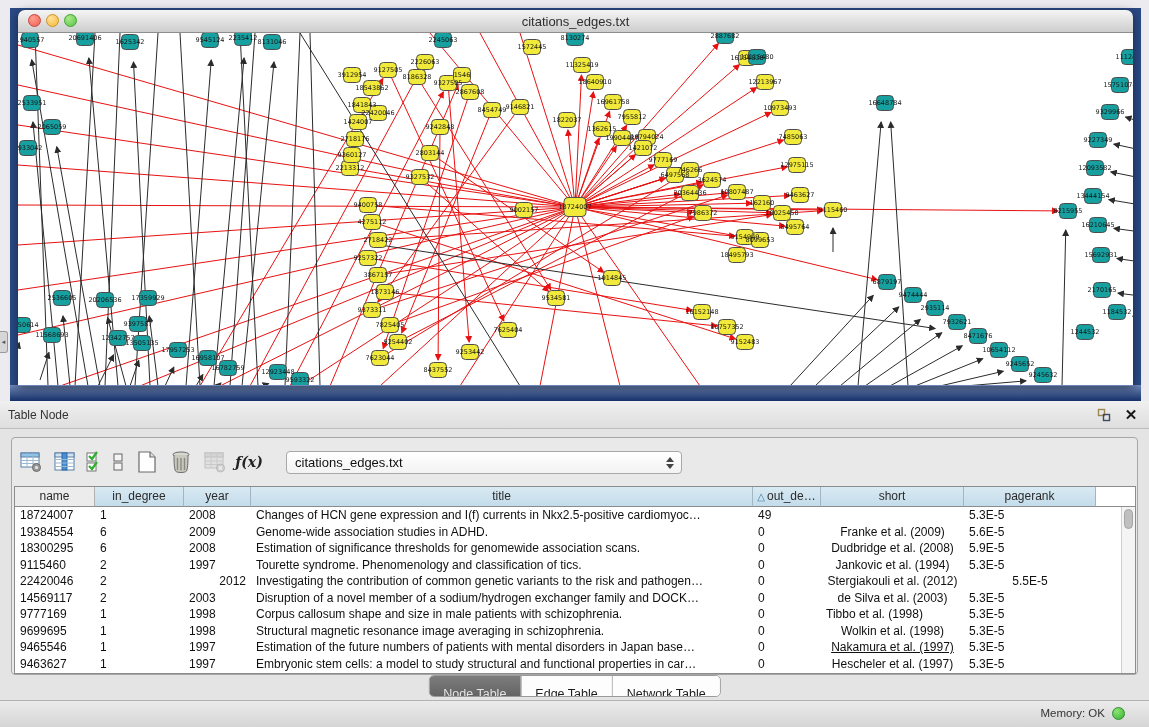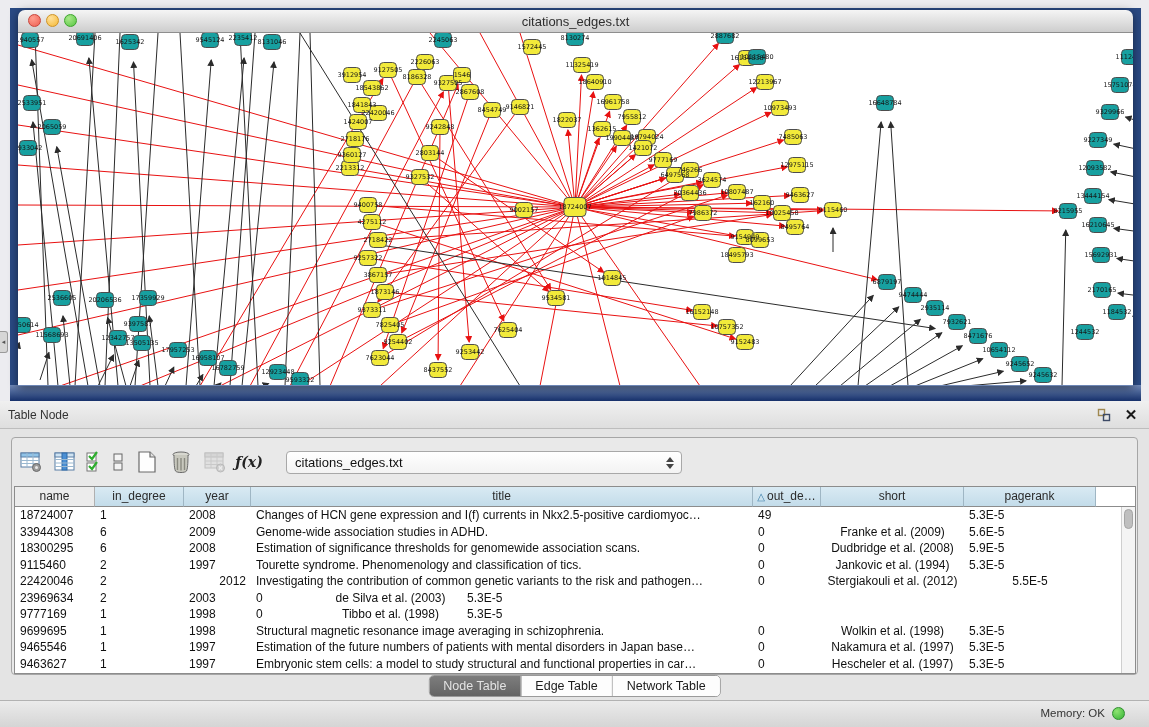--- a/index.html
+++ b/index.html
@@ -69,21 +69,21 @@
   .tr { display:flex; height:16.5px; }
   .td { flex:none; font-size:12px; color:#101010; line-height:16.5px; padding:0 5px;
     white-space:nowrap; overflow:hidden; }
   #vscroll { position:absolute; right:0; top:20px; bottom:0; width:14px; background:#f4f4f4;
     border-left:1px solid #cfcfcf; }
   #vthumb { position:absolute; left:2px; top:2px; width:9px; height:20px; background:#bfbfbf;
     border:1px solid #a5a5a5; border-radius:5px; }
 
   #tabs { position:absolute; left:50%; transform:translateX(-50%); top:246px; height:22px;
     display:flex; border:1px solid #9a9a9a; border-radius:5px; overflow:hidden; background:#fff; }
-  .tab { padding:0 14px; font-size:12.5px; line-height:20px; color:#1c1c1c; background:#fdfdfd;
+  .tab { padding:8px 14px; font-size:12.5px; line-height:20px; color:#1c1c1c; background:#fdfdfd;
     border-left:1px solid #b5b5b5; white-space:nowrap; }
   .tab:first-child { border-left:none; }
   .tab.selected { background:linear-gradient(#7d7d7d,#646464); color:#e3e3e3; }
 
   #status-bar { position:absolute; left:0; top:700px; width:1149px; height:27px;
     background:linear-gradient(#ebebeb,#d5d5d5); border-top:1px solid #b2b2b2; }
   #memory { position:absolute; right:44px; top:6px; font-size:11.5px; color:#333; }
   #memory-dot { position:absolute; right:24px; top:6px; width:13px; height:13px; border-radius:50%;
     background:radial-gradient(circle at 35% 30%, #8fe473, #35b335); border:1px solid #2e8f2e; }
 
@@ -580,21 +580,21 @@
           <div class="tr">
             <div class="td" style="width: 80px; text-align: left;">18724007</div>
             <div class="td" style="width: 89px; text-align: left;">1</div>
             <div class="td" style="width: 67px; text-align: left;">2008</div>
             <div class="td" style="width: 502px; text-align: left;">Changes of HCN gene expression and I(f) currents in Nkx2.5-positive cardiomyoc…</div>
             <div class="td" style="width: 68px; text-align: left;">49</div>
             <div class="td" style="width: 143px; text-align: center; margin-top: 20px;">Yano et al. (2008)</div>
             <div class="td" style="width: 132px; text-align: left;">5.3E-5</div>
           </div>
           <div class="tr">
-            <div class="td" style="width: 80px; text-align: left;">33944308</div>
+            <div class="td" style="width: 80px; text-align: left;">19384554</div>
             <div class="td" style="width: 89px; text-align: left;">6</div>
             <div class="td" style="width: 67px; text-align: left;">2009</div>
             <div class="td" style="width: 502px; text-align: left;">Genome-wide association studies in ADHD.</div>
             <div class="td" style="width: 68px; text-align: left;">0</div>
             <div class="td" style="width: 143px; text-align: center;">Franke et al. (2009)</div>
             <div class="td" style="width: 132px; text-align: left;">5.6E-5</div>
           </div>
           <div class="tr">
             <div class="td" style="width: 80px; text-align: left;">18300295</div>
             <div class="td" style="width: 89px; text-align: left;">6</div>
@@ -616,51 +616,53 @@
           <div class="tr">
             <div class="td" style="width: 80px; text-align: left;">22420046</div>
             <div class="td" style="width: 89px; text-align: left;">2</div>
             <div class="td" style="width: 67px; text-align: right;">2012</div>
             <div class="td" style="width: 502px; text-align: left;">Investigating the contribution of common genetic variants to the risk and pathogen…</div>
             <div class="td" style="width: 68px; text-align: left;">0</div>
             <div class="td" style="width: 143px; text-align: center;">Stergiakouli et al. (2012)</div>
             <div class="td" style="width: 132px; text-align: center;">5.5E-5</div>
           </div>
           <div class="tr">
-            <div class="td" style="width: 80px; text-align: left;">23969634</div>
+            <div class="td" style="width: 80px; text-align: left;">14569117</div>
             <div class="td" style="width: 89px; text-align: left;">2</div>
             <div class="td" style="width: 67px; text-align: left;">2003</div>
+            <div class="td" style="width: 502px; text-align: left;">Disruption of a novel member of a sodium/hydrogen exchanger family and DOCK…</div>
             <div class="td" style="width: 68px; text-align: left;">0</div>
             <div class="td" style="width: 143px; text-align: center;">de Silva et al. (2003)</div>
             <div class="td" style="width: 132px; text-align: left;">5.3E-5</div>
           </div>
           <div class="tr">
             <div class="td" style="width: 80px; text-align: left;">9777169</div>
             <div class="td" style="width: 89px; text-align: left;">1</div>
             <div class="td" style="width: 67px; text-align: left;">1998</div>
-            <div class="td" style="width: 68px; text-align: left;">0</div>
-            <div class="td" style="width: 143px; text-align: center;">Tibbo et al. (1998)</div>
+            <div class="td" style="width: 502px; text-align: left;">Corpus callosum shape and size in male patients with schizophrenia.</div>
+            <div class="td" style="width: 68px; text-align: left;">0</div>
+            <div class="td" style="width: 143px; text-align: left;">Tibbo et al. (1998)</div>
             <div class="td" style="width: 132px; text-align: left;">5.3E-5</div>
           </div>
           <div class="tr">
             <div class="td" style="width: 80px; text-align: left;">9699695</div>
             <div class="td" style="width: 89px; text-align: left;">1</div>
             <div class="td" style="width: 67px; text-align: left;">1998</div>
             <div class="td" style="width: 502px; text-align: left;">Structural magnetic resonance image averaging in schizophrenia.</div>
             <div class="td" style="width: 68px; text-align: left;">0</div>
             <div class="td" style="width: 143px; text-align: center;">Wolkin et al. (1998)</div>
             <div class="td" style="width: 132px; text-align: left;">5.3E-5</div>
           </div>
           <div class="tr">
             <div class="td" style="width: 80px; text-align: left;">9465546</div>
             <div class="td" style="width: 89px; text-align: left;">1</div>
             <div class="td" style="width: 67px; text-align: left;">1997</div>
             <div class="td" style="width: 502px; text-align: left;">Estimation of the future numbers of patients with mental disorders in Japan base…</div>
             <div class="td" style="width: 68px; text-align: left;">0</div>
-            <div class="td" style="width: 143px; text-align: center;">Nakamura et al. (1997)</div>
+            <div class="td" style="width: 143px; text-align: center; text-decoration: underline;">Nakamura et al. (1997)</div>
             <div class="td" style="width: 132px; text-align: left;">5.3E-5</div>
           </div>
           <div class="tr">
             <div class="td" style="width: 80px; text-align: left;">9463627</div>
             <div class="td" style="width: 89px; text-align: left;">1</div>
             <div class="td" style="width: 67px; text-align: left;">1997</div>
             <div class="td" style="width: 502px; text-align: left;">Embryonic stem cells: a model to study structural and functional properties in car…</div>
             <div class="td" style="width: 68px; text-align: left;">0</div>
             <div class="td" style="width: 143px; text-align: center;">Hescheler et al. (1997)</div>
             <div class="td" style="width: 132px; text-align: left;">5.3E-5</div>

